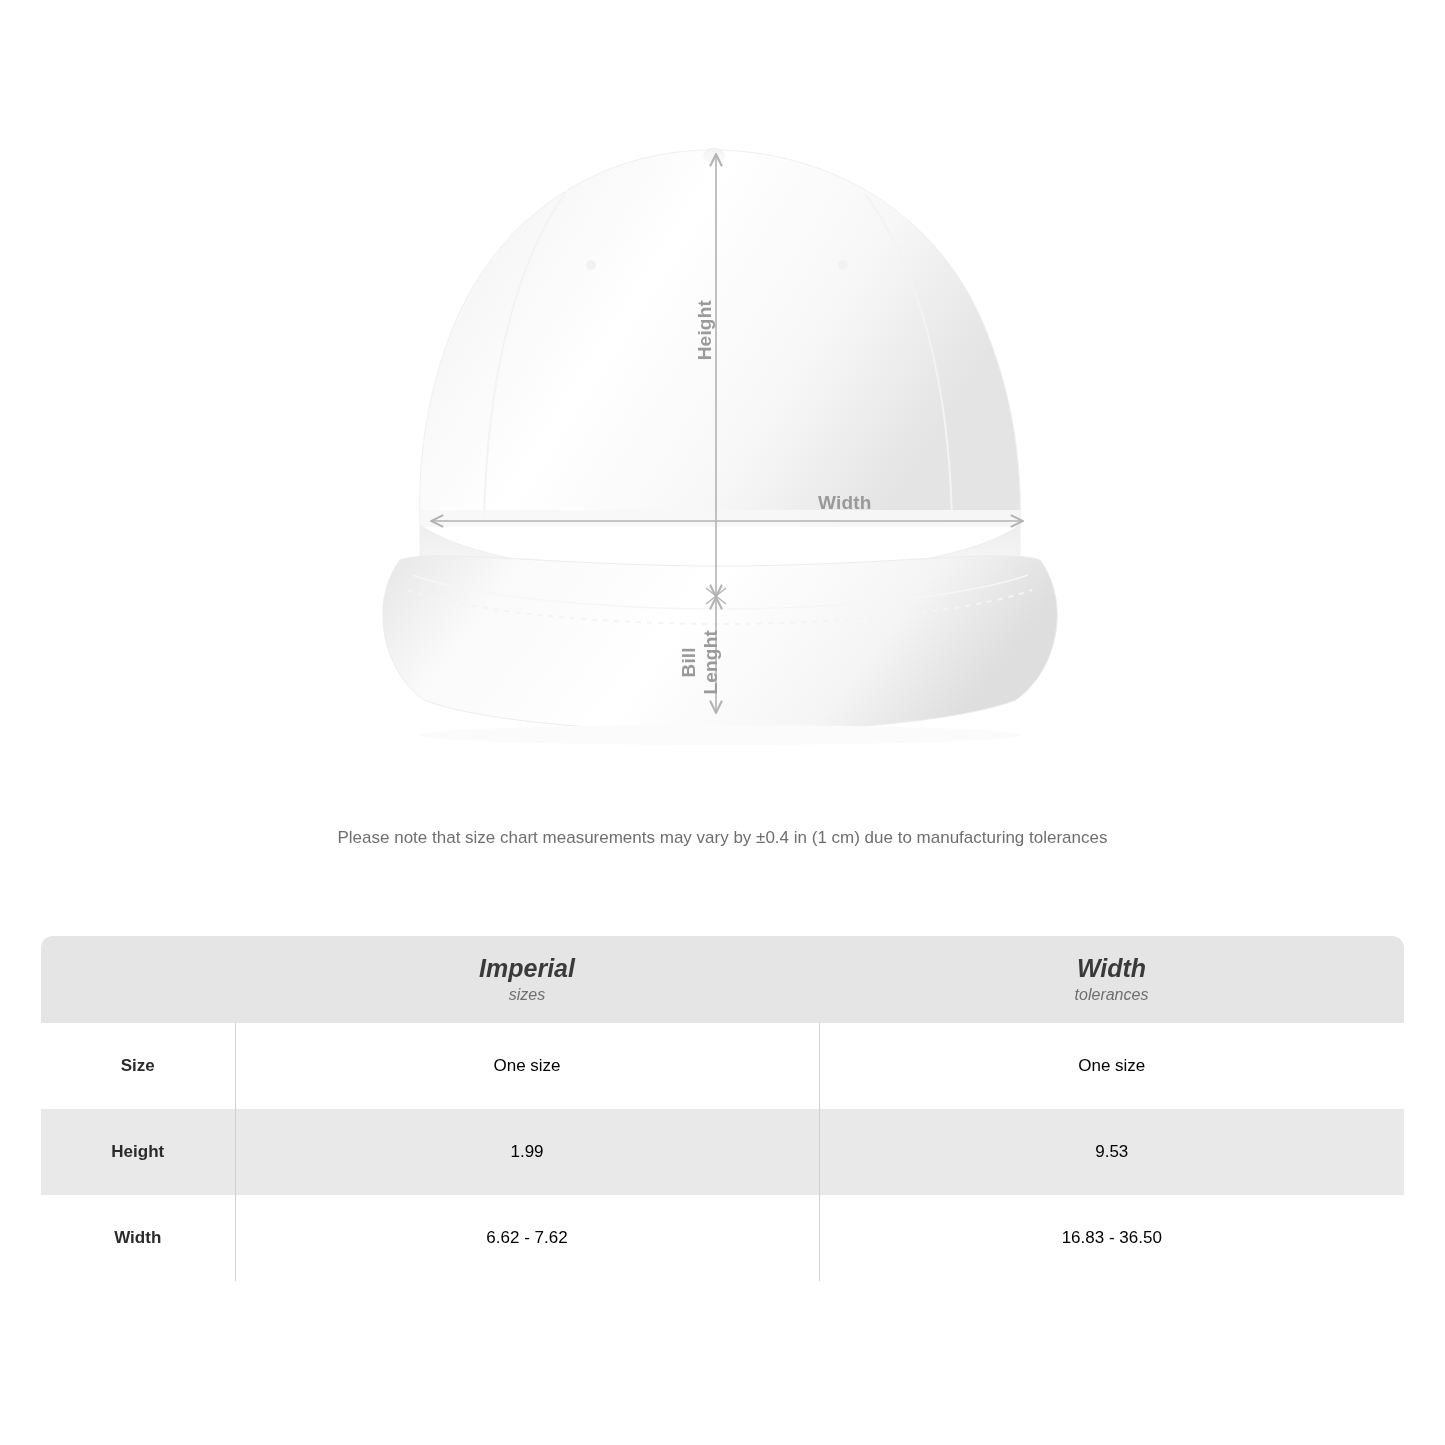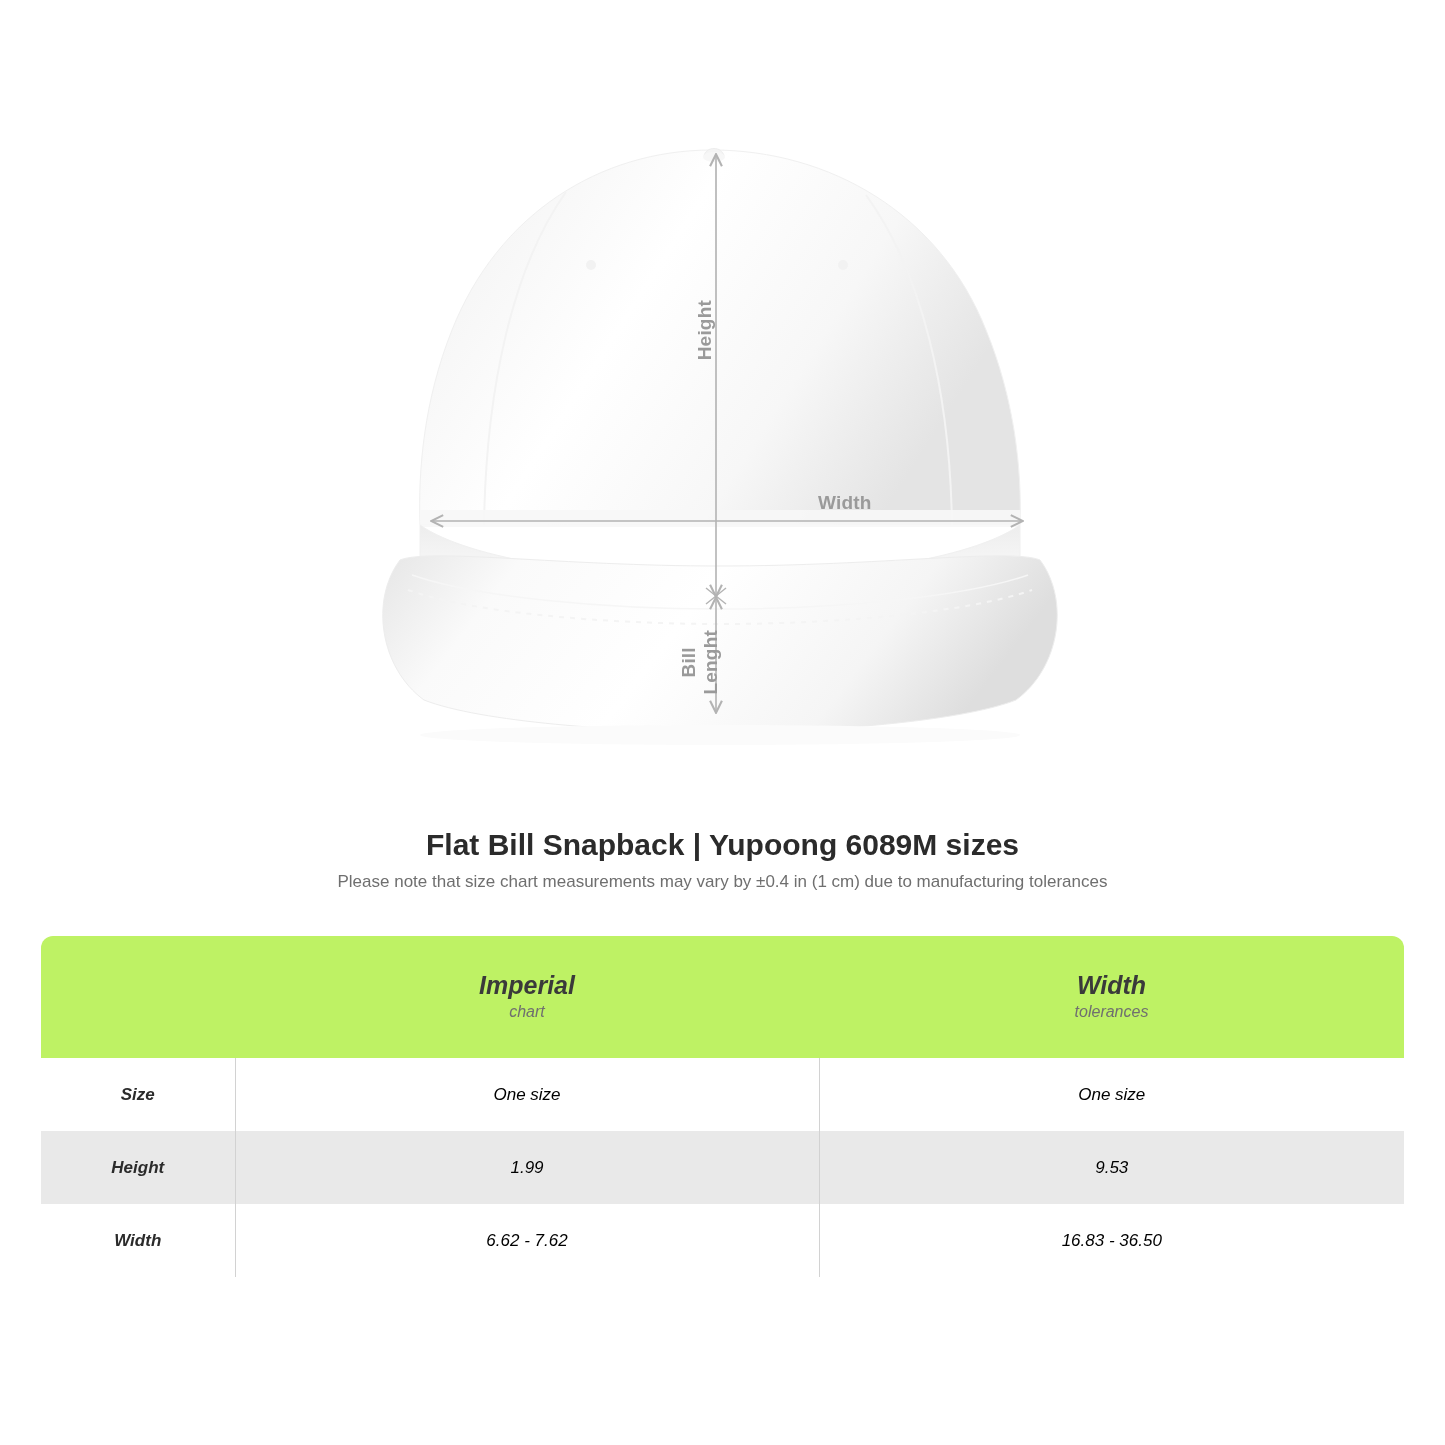--- a/index.html
+++ b/index.html
@@ -100,22 +100,22 @@
   }
   table.size-table td, table.size-table th {
     text-align: center;
     vertical-align: middle;
   }
   col.c-label { width: 194px; }
   col.c-imp   { width: 584px; }
   col.c-met   { width: 585px; }
 
   thead tr.head-row th {
-    background: #bef264;
-    height: 122px;
+    background: #e5e5e5;
+    height: 87px;
     padding: 0;
     border: none;
     font-weight: normal;
   }
   thead tr.head-row th.head-blank {
     border-top-left-radius: 12px;
     border-bottom-left-radius: 0;
   }
   thead tr.head-row th.head-met {
     border-top-right-radius: 12px;
@@ -127,21 +127,21 @@
     color: #3a3a3a;
     line-height: 30px;
   }
   .unit-sub {
     font-size: 16px;
     font-style: italic;
     color: #6f6f6f;
     line-height: 24px;
   }
 
-  tbody tr { height: 73px; font-style: italic; }
+  tbody tr { height: 86px; }
   tbody tr.odd td  { background: #ffffff; }
   tbody tr.even td { background: #e9e9e9; }
   tbody td {
     border: none;
     padding: 0;
     font-size: 17px;
     color: #000000;
   }
   tbody td.row-label {
     font-weight: bold;
@@ -240,37 +240,36 @@
 
     <div class="dim-label" id="label-width">Width</div>
 
     <div class="dim-label vertical" id="label-bill">
       <span>Bill</span>
       <span class="l2">Lenght</span>
     </div>
   </div>
 
   <div class="caption">
-    <h1 class="caption-title">Flat Bill Snapback | Yupoong 6089M sizes</h1>
     <p class="caption-note">Please note that size chart measurements may vary by ±0.4 in (1 cm) due to manufacturing tolerances</p>
   </div>
 
   <div class="table-wrap">
     <table class="size-table">
       <colgroup>
         <col class="c-label">
         <col class="c-imp">
         <col class="c-met">
       </colgroup>
       <thead>
         <tr class="head-row">
           <th class="head-blank"></th>
           <th class="head-imp">
             <div class="unit-title">Imperial</div>
-            <div class="unit-sub">chart</div>
+            <div class="unit-sub">sizes</div>
           </th>
           <th class="head-met">
             <div class="unit-title">Width</div>
             <div class="unit-sub">tolerances</div>
           </th>
         </tr>
       </thead>
       <tbody>
         <tr class="odd">
           <td class="row-label">Size</td>

